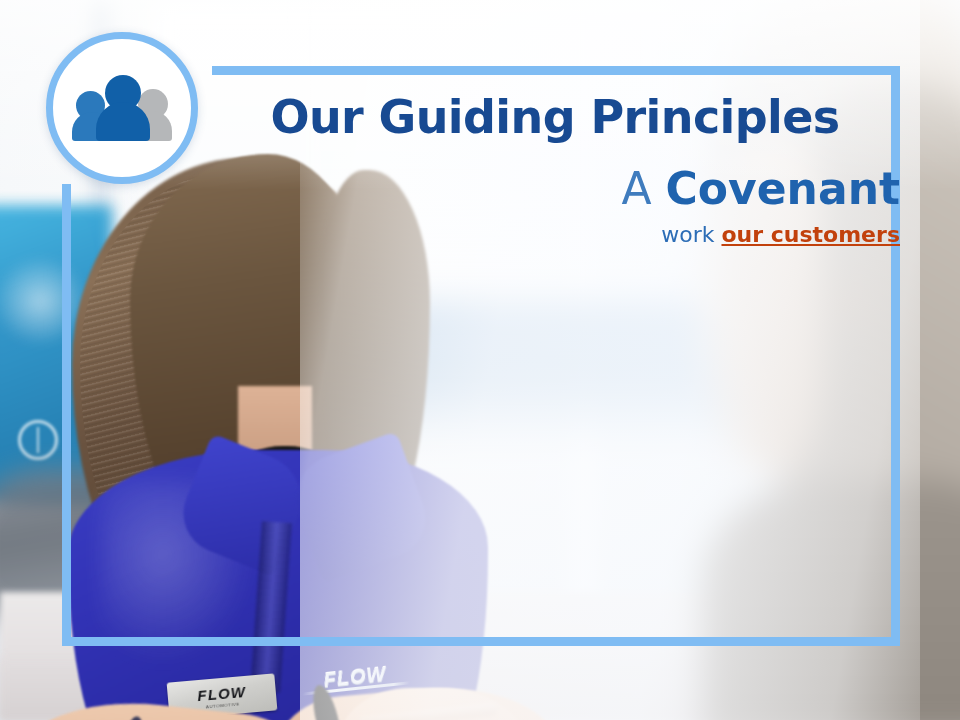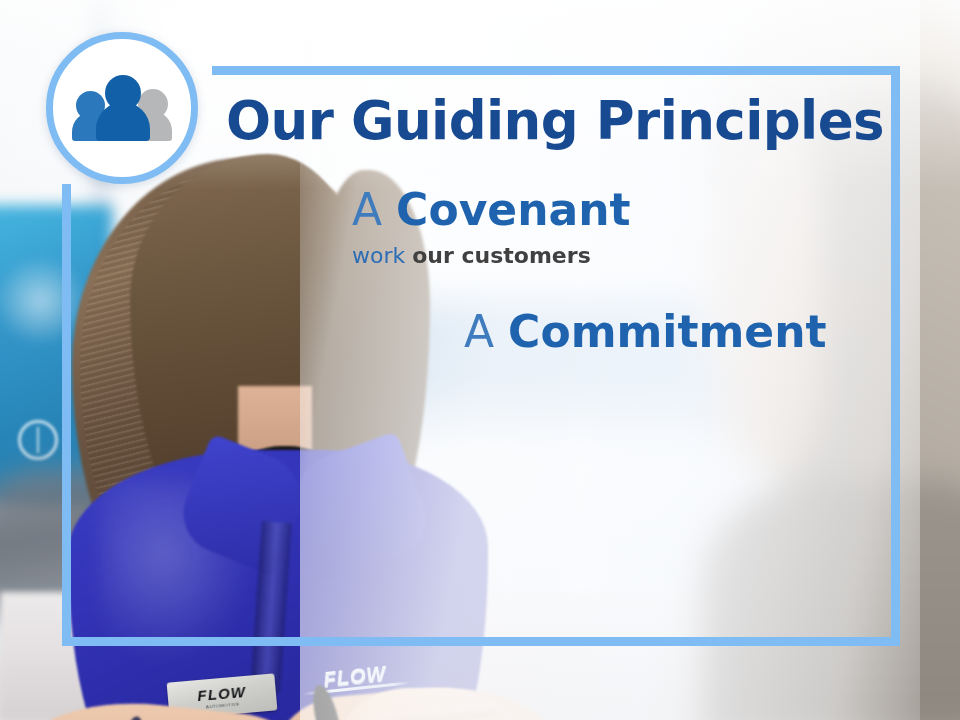--- a/index.html
+++ b/index.html
@@ -336,45 +336,45 @@
   .d-head{left:31px;top:0px;width:36px;height:36px;background:#1160a8;}
   .d-body{left:22px;top:27px;width:54px;height:39px;background:#1160a8;
           border-radius:27px 27px 4px 4px;}
 
   
   .headline{
     position:absolute;left:210px;top:94px;width:690px;
     text-align:center;
     font-family:"DejaVu Sans","Liberation Sans",sans-serif;
     font-weight:700;
-    font-size:53px;line-height:1.02;
+    font-size:46px;line-height:1.02;
     letter-spacing:-.6px;
     color:#184a92;
   }
 
   .principles{
-    position:absolute;left:330px;top:186px;width:570px;
-    text-align:left;
+    position:absolute;left:330px;top:165px;width:570px;
+    text-align:right;
     color:#2c6db6;
   }
   .principle{margin:0;}
   .p-title{
     font-family:"DejaVu Sans","Liberation Sans",sans-serif;
     font-size:44px;line-height:1.08;
     white-space:nowrap;
   }
   .p-title .art{font-weight:400;color:#3f7cbe;}
   .p-title .word{font-weight:700;color:#1f63ae;}
   .p-sub{
     font-family:"DejaVu Sans","Liberation Sans",sans-serif;
     font-size:22px;line-height:1.30;
     font-weight:400;color:#2c6db6;
     margin-top:6px;
   }
-  .p-sub b{font-weight:700;color:#404040;}
+  .p-sub b{font-weight:700;color:#c2410c;text-decoration:underline;}
 
   
   .blk-covenant   {margin-left:22px;}
   .blk-covenant .p-sub{margin-top:8px;}
   .blk-community  {margin-top:34px;margin-left:72px;}
   .blk-community .p-sub{margin-top:9px;}
   .blk-commitment {margin-top:38px;margin-left:134px;}
   .blk-commitment .p-sub{margin-top:9px;margin-left:24px;}
 </style>
 </head>
@@ -477,21 +477,17 @@
       </div>
       <div class="p-sub">
         <span>work </span><b>our customers</b>
       </div>
     </div>
 
     <div class="principle blk-community">
     </div>
 
     <div class="principle blk-commitment">
-      <div class="p-title">
-        <span class="art">A</span>
-        <span class="word">Commitment</span>
-      </div>
     </div>
 
   </div>
 
 </div>
 
 </body></html>

